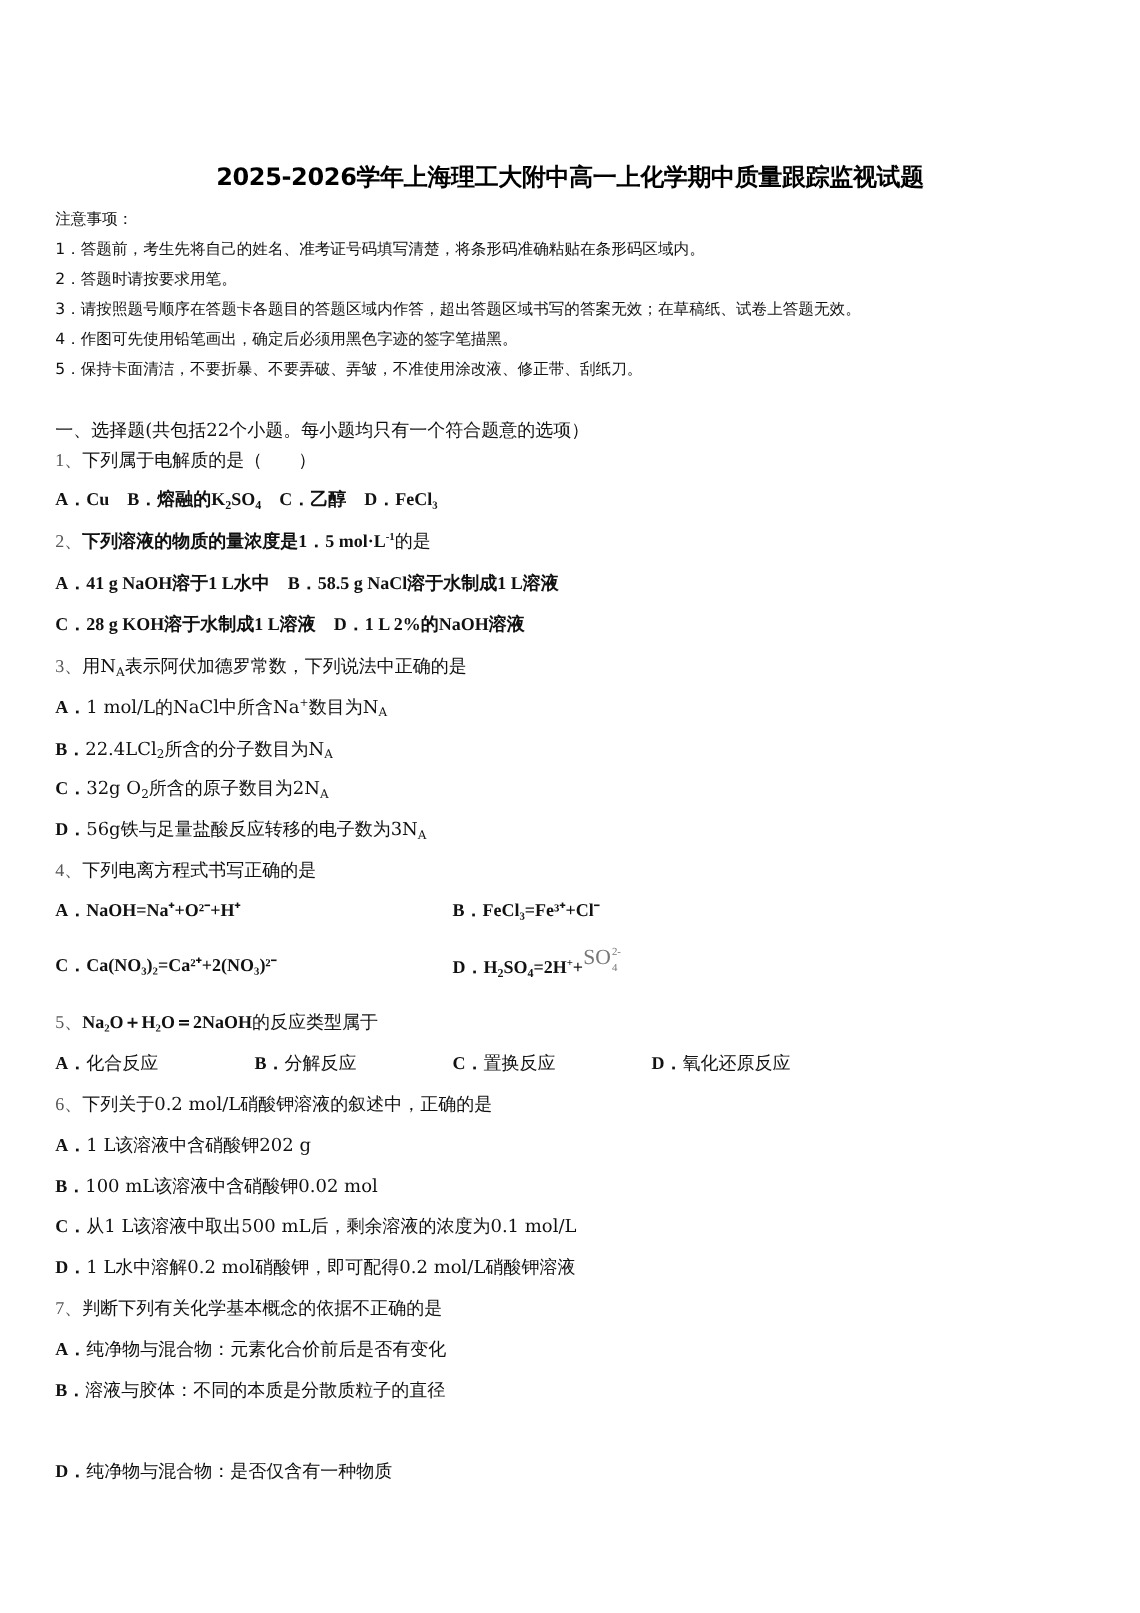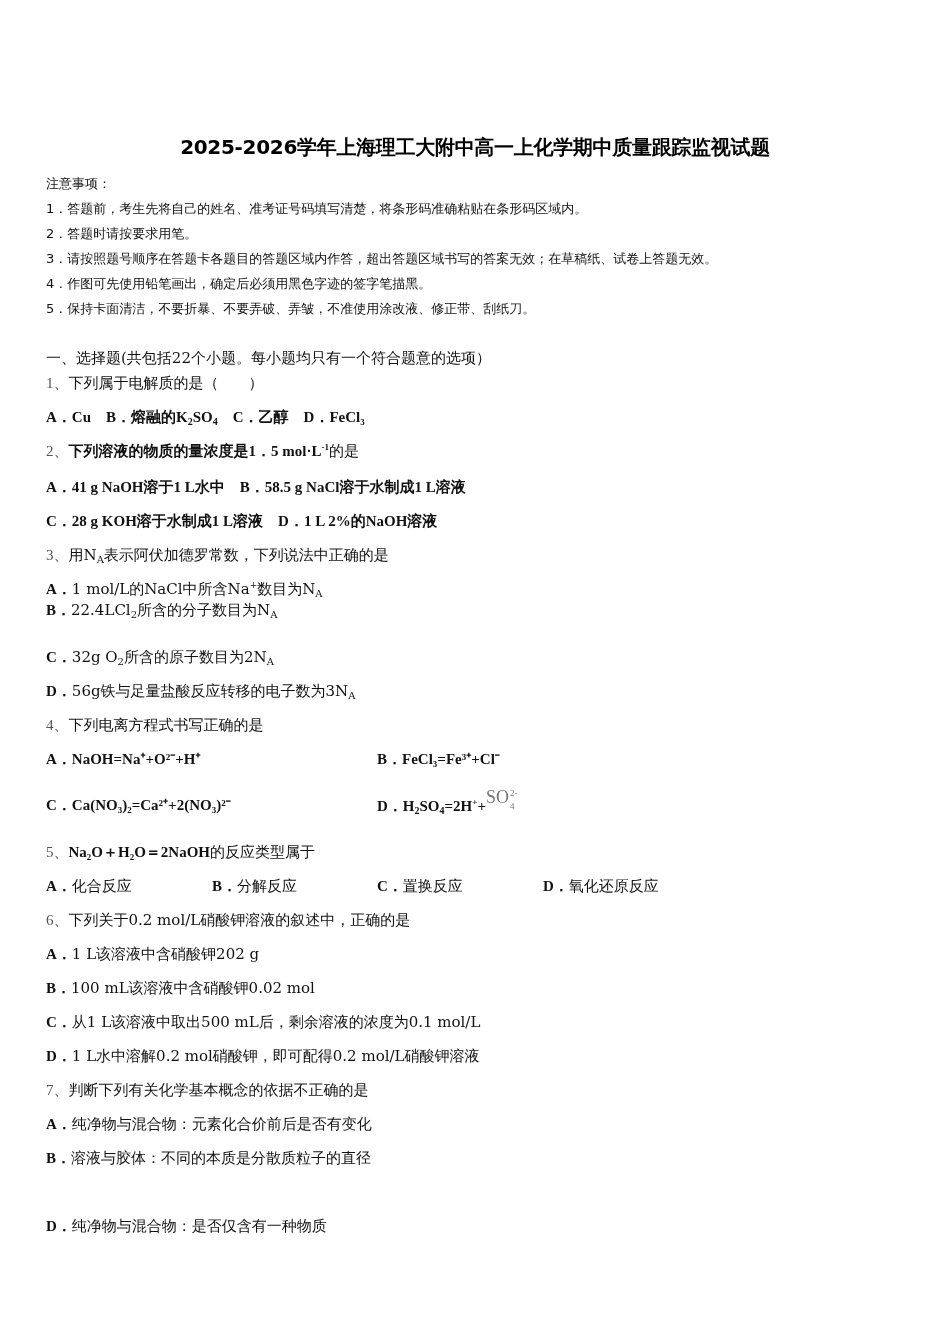--- a/index.html
+++ b/index.html
@@ -56,21 +56,21 @@
     <span><span class="opt-letter">C．</span><span>28 g KOH溶于水制成1 L溶液</span></span>&nbsp;&nbsp;&nbsp;
     <span><span class="opt-letter">D．</span><span>1 L 2%的NaOH溶液</span></span>
   </div>
 
   <div class="line" style="top:523px">
     <span class="qnum">3、</span><span>用N</span><sub>A</sub><span>表示阿伏加德罗常数，下列说法中正确的是</span>
   </div>
   <div class="line" style="top:557px">
     <span class="opt-letter">A．</span><span>1 mol/L的NaCl中所含Na</span><sup>+</sup><span>数目为N</span><sub>A</sub>
   </div>
-  <div class="line" style="top:578px">
+  <div class="line" style="top:592px">
     <span class="opt-letter">B．</span><span>22.4LCl</span><sub>2</sub><span>所含的分子数目为N</span><sub>A</sub>
   </div>
   <div class="line" style="top:625px">
     <span class="opt-letter">C．</span><span>32g O</span><sub>2</sub><span>所含的原子数目为2N</span><sub>A</sub>
   </div>
   <div class="line" style="top:659px">
     <span class="opt-letter">D．</span><span>56g铁与足量盐酸反应转移的电子数为3N</span><sub>A</sub>
   </div>
 
   <div class="line" style="top:693px">

